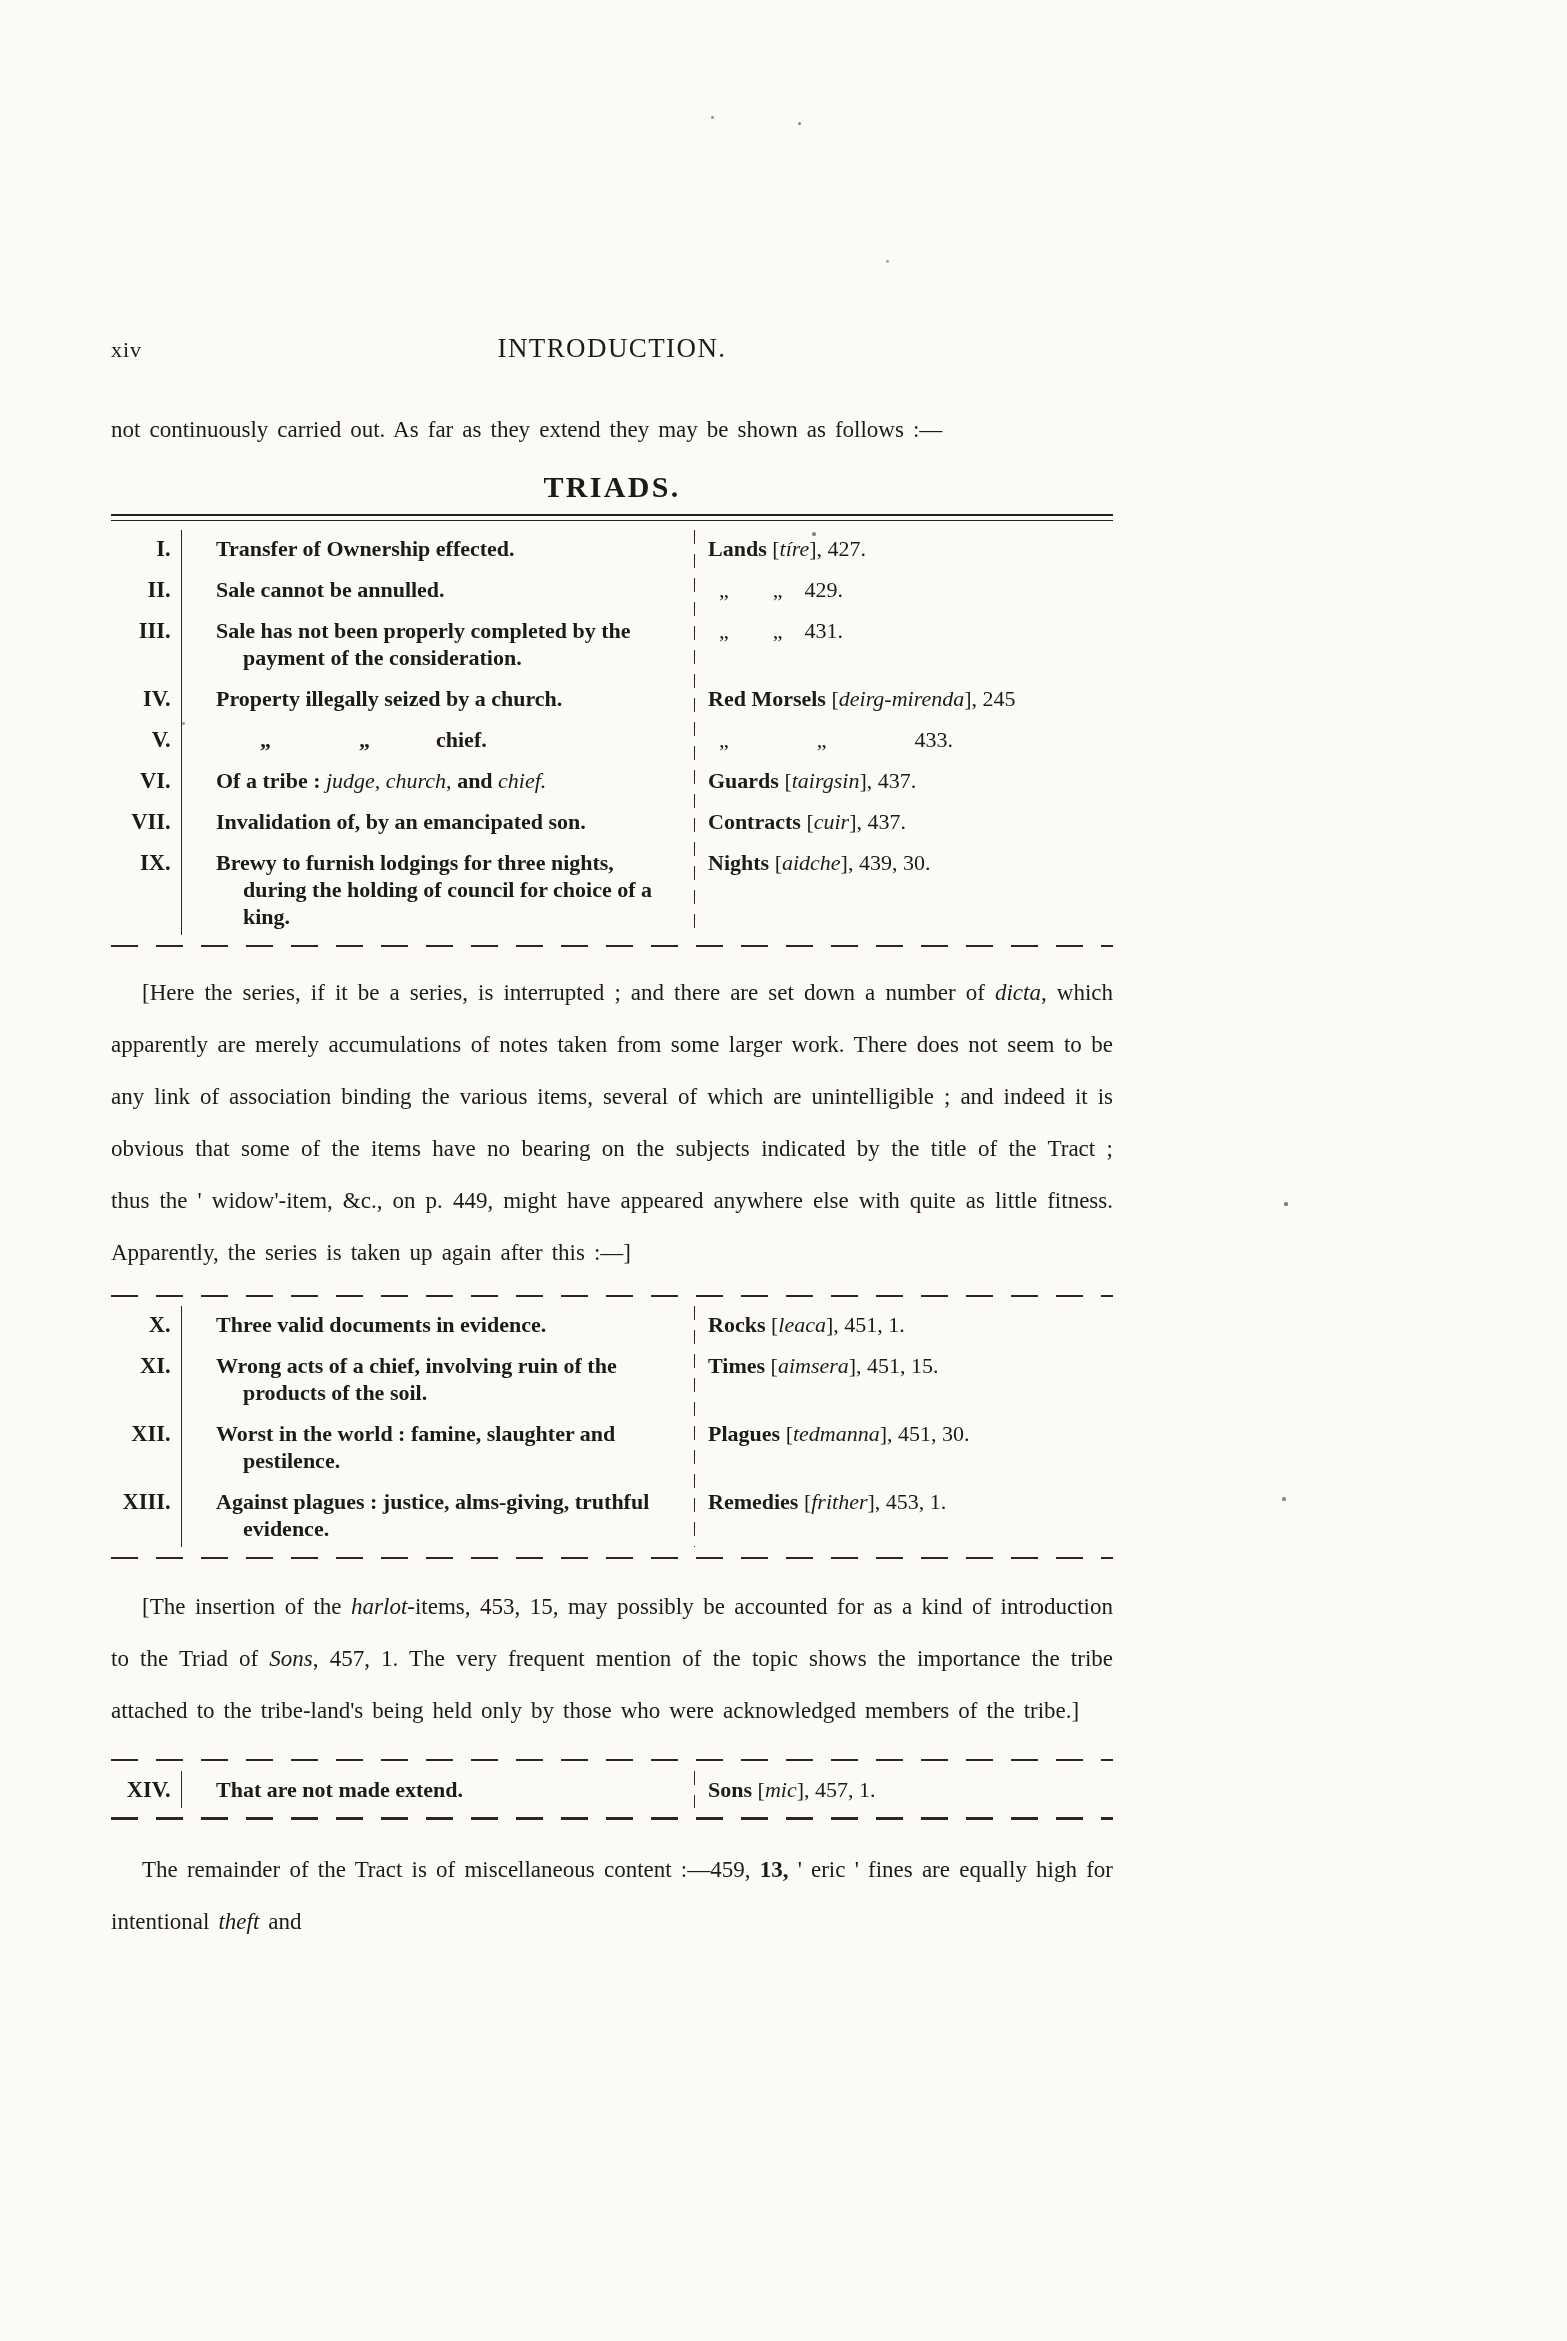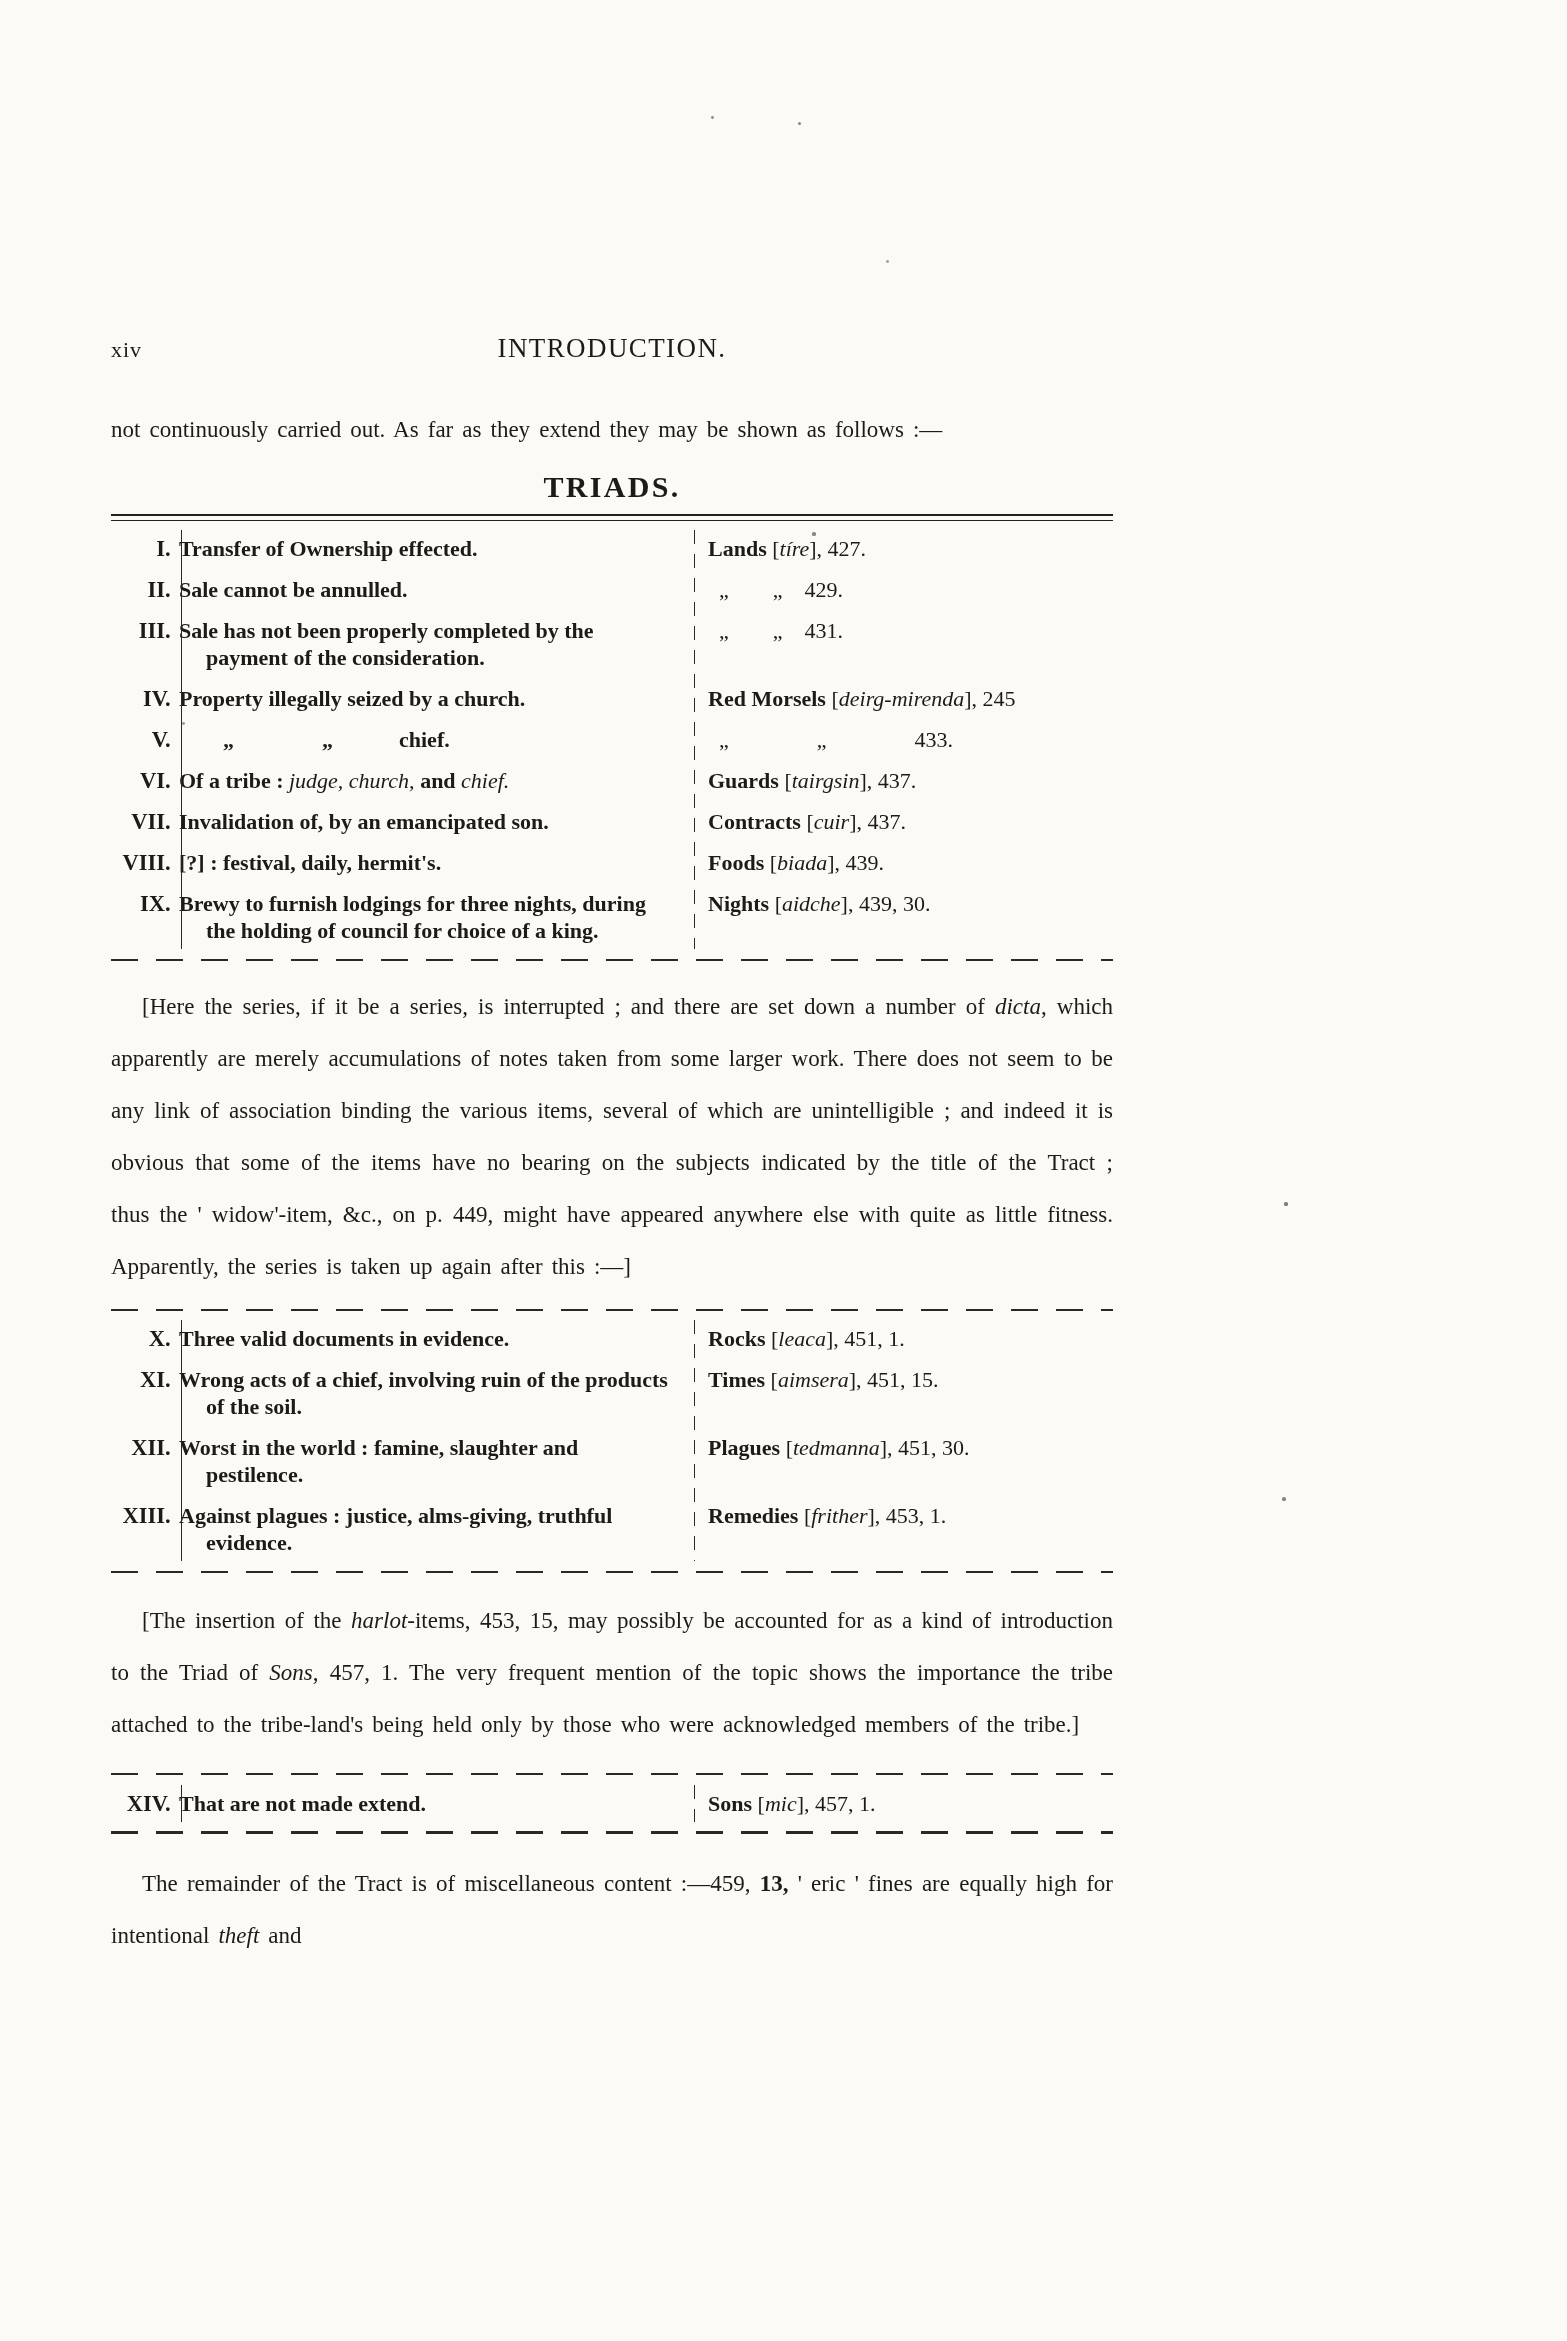--- a/index.html
+++ b/index.html
@@ -57,21 +57,21 @@
     background: repeating-linear-gradient(180deg, #2a2821 0 14px, transparent 14px 24px);
   }
 
   .t-row { display: flex; align-items: flex-start; padding: 7px 0; }
   .t-num {
     flex: 0 0 70px; box-sizing: border-box; padding-right: 10.3px;
     text-align: right; font-size: 22.5px; font-weight: bold; line-height: 27px;
   }
   .t-desc {
     flex: 0 0 513px; box-sizing: border-box;
-    padding-left: 25px; padding-right: 19px; text-indent: -27px;
+    padding-left: 62px; padding-right: 19px; text-indent: -27px;
     font-size: 22px; font-weight: bold; line-height: 27px;
   }
   .t-desc i { font-weight: normal; }
   .t-ref {
     flex: 1; box-sizing: border-box;
     padding-left: 42px; text-indent: -28px;
     font-size: 22px; line-height: 27px;
   }
   .t-ref b { font-weight: bold; }
   .t-ref i { font-style: italic; }
@@ -139,25 +139,20 @@
           <span class="t-num">VI.</span>
           <span class="t-desc"><span>Of a tribe : </span><i>judge, church,</i><span> and </span><i>chief.</i></span>
           <span class="t-ref"><b>Guards</b><span> [</span><i>tairgsin</i><span>], 437.</span></span>
         </div>
         <div class="t-row">
           <span class="t-num">VII.</span>
           <span class="t-desc"><span>Invalidation of, by an emancipated son.</span></span>
           <span class="t-ref"><b>Contracts</b><span> [</span><i>cuir</i><span>], 437.</span></span>
         </div>
         <div class="t-row">
-          <span class="t-num">VIII.</span>
-          <span class="t-desc"><span>[?] : festival, daily, hermit's.</span></span>
-          <span class="t-ref"><b>Foods</b><span> [</span><i>biada</i><span>], 439.</span></span>
-        </div>
-        <div class="t-row">
           <span class="t-num">IX.</span>
           <span class="t-desc"><span>Brewy to furnish lodgings for three nights, during the holding of council for choice of a king.</span></span>
           <span class="t-ref"><b>Nights</b><span> [</span><i>aidche</i><span>], 439, 30.</span></span>
         </div>
       </div>
       <div class="dash-rule dash-bottom"></div>
     </div>
 
     <p class="body-par indent par-interruption"><span>[Here the series, if it be a series, is interrupted ; and there are set down a number of </span><i>dicta</i><span>, which apparently are merely accumulations of notes taken from some larger work.  There does not seem to be any link of association binding the various items, several of which are unintelligible ; and indeed it is obvious that some of the items have no bearing on the subjects indicated by the title of the Tract ; thus the ' widow'-item, &amp;c., on p. 449, might have appeared anywhere else with quite as little fitness.  Apparently, the series is taken up again after this :—]</span></p>
 

